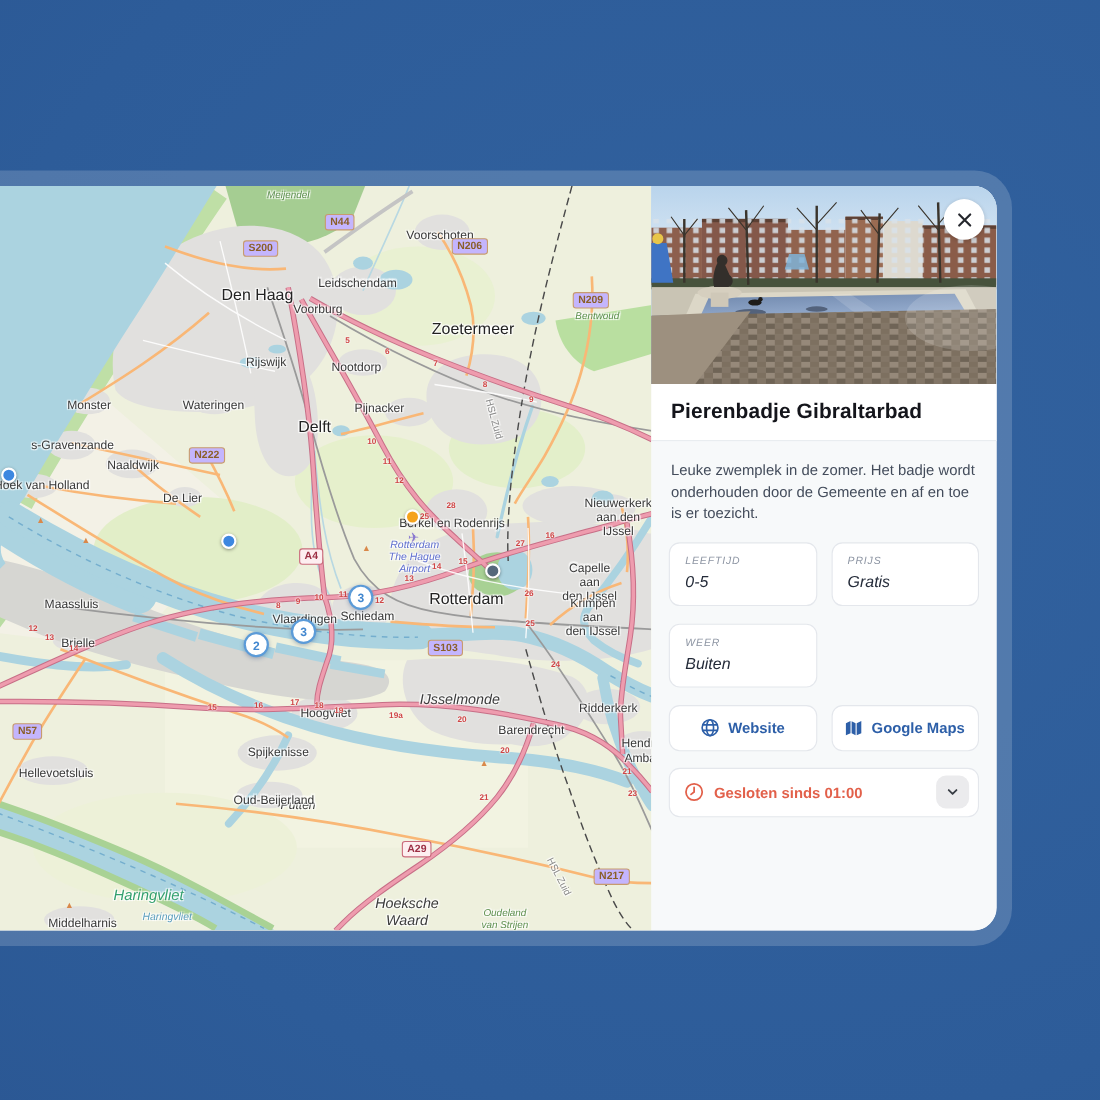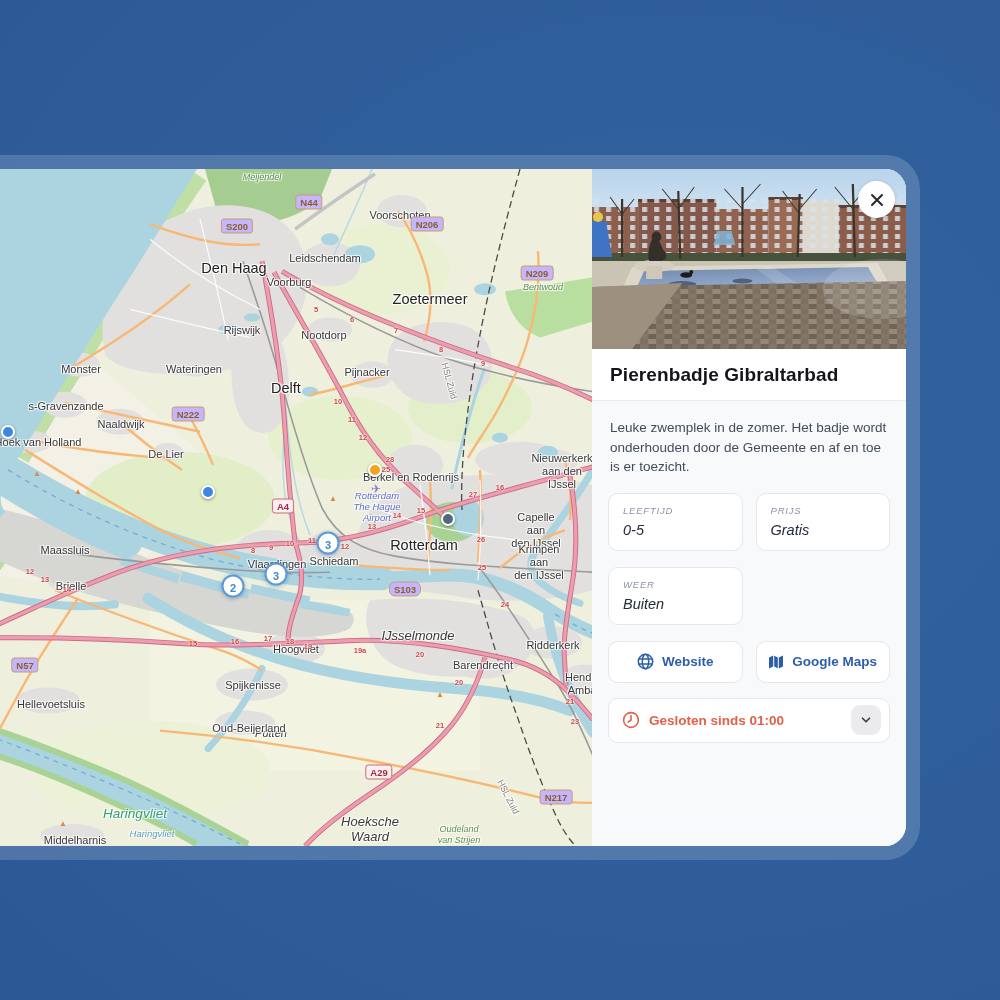--- a/index.html
+++ b/index.html
@@ -272,21 +272,21 @@
       <div id="map-overlay" style="position:absolute;inset:0;">
           <div class="mlabel green-it sm" style="left: 308px; top: 8px;">Meijendel</div>
           <div class="mlabel " style="left: 446px; top: 46px;">Voorschoten</div>
           <div class="mlabel big" style="left: 280px; top: 100px;">Den Haag</div>
           <div class="mlabel " style="left: 371px; top: 89px;">Leidschendam</div>
           <div class="mlabel " style="left: 335px; top: 113px;">Voorburg</div>
           <div class="mlabel big" style="left: 476px; top: 131px;">Zoetermeer</div>
           <div class="mlabel green-it sm" style="left: 589px; top: 118px;">Bentwoud</div>
           <div class="mlabel " style="left: 288px; top: 161px;">Rijswijk</div>
           <div class="mlabel " style="left: 370px; top: 166px;">Nootdorp</div>
-          <div class="mlabel " style="left: 413px; top: 203px;">Pijnacker</div>
+          <div class="mlabel " style="left: 391px; top: 203px;">Pijnacker</div>
           <div class="mlabel big" style="left: 332px; top: 220px;">Delft</div>
           <div class="mlabel " style="left: 240px; top: 200px;">Wateringen</div>
           <div class="mlabel " style="left: 127px; top: 200px;">Monster</div>
           <div class="mlabel " style="left: 112px; top: 237px;">s-Gravenzande</div>
           <div class="mlabel " style="left: 167px; top: 255px;">Naaldwijk</div>
           <div class="mlabel " style="left: 212px; top: 285px;">De Lier</div>
           <div class="mlabel " style="left: 84px; top: 273px;">Hoek van Holland</div>
           <div class="mlabel " style="left: 457px; top: 308px;">Berkel en Rodenrijs</div>
           <div class="mlabel " style="left: 608px; top: 302px;">Nieuwerkerk
 aan den IJssel</div>
@@ -320,42 +320,42 @@
           <div class="mlabel water-sm" style="left: 198px; top: 665px;">Haringvliet</div>
           <div class="mlabel " style="left: 121px; top: 671px;">Middelharnis</div>
           <div class="mlabel gray sm" style="left: 554px; top: 628px; transform: translate(-50%, -50%) rotate(63deg);">HSL Zuid</div>
           <div class="mlabel gray sm" style="left: 495px; top: 212px; transform: translate(-50%, -50%) rotate(75deg);">HSL Zuid</div>
           <div class="shield s-n" style="left: 283px; top: 57px;">S200</div>
           <div class="shield s-n" style="left: 355px; top: 33px;">N44</div>
           <div class="shield s-n" style="left: 473px; top: 55px;">N206</div>
           <div class="shield s-n" style="left: 583px; top: 104px;">N209</div>
           <div class="shield s-n" style="left: 234px; top: 245px;">N222</div>
           <div class="shield s-a" style="left: 329px; top: 337px;">A4</div>
-          <div class="shield s-n" style="left: 451px; top: 420px; border-radius: 6px;">S103</div>
+          <div class="shield s-n" style="left: 451px; top: 420px;">S103</div>
           <div class="shield s-n" style="left: 71px; top: 496px;">N57</div>
           <div class="shield s-a" style="left: 425px; top: 603px;">A29</div>
           <div class="shield s-n" style="left: 602px; top: 628px;">N217</div>
           <div class="exit" style="left: 362px; top: 140px;">5</div>
           <div class="exit" style="left: 398px; top: 150px;">6</div>
           <div class="exit" style="left: 442px; top: 161px;">7</div>
           <div class="exit" style="left: 487px; top: 180px;">8</div>
           <div class="exit" style="left: 529px; top: 194px;">9</div>
           <div class="exit" style="left: 76px; top: 402px;">12</div>
           <div class="exit" style="left: 91px; top: 410px;">13</div>
           <div class="exit" style="left: 113px; top: 420px;">14</div>
           <div class="exit" style="left: 299px; top: 381px;">8</div>
           <div class="exit" style="left: 317px; top: 378px;">9</div>
           <div class="exit" style="left: 336px; top: 374px;">10</div>
           <div class="exit" style="left: 358px; top: 371px;">11</div>
           <div class="exit" style="left: 391px; top: 377px;">12</div>
           <div class="exit" style="left: 418px; top: 357px;">13</div>
           <div class="exit" style="left: 443px; top: 346px;">14</div>
           <div class="exit" style="left: 467px; top: 341px;">15</div>
           <div class="exit" style="left: 546px; top: 318px;">16</div>
-          <div class="exit" style="left: 436px; top: 290px;">28</div>
+          <div class="exit" style="left: 456px; top: 290px;">28</div>
           <div class="exit" style="left: 432px; top: 300px;">25</div>
           <div class="exit" style="left: 239px; top: 474px;">15</div>
           <div class="exit" style="left: 281px; top: 472px;">16</div>
           <div class="exit" style="left: 314px; top: 469px;">17</div>
           <div class="exit" style="left: 336px; top: 472px;">18</div>
           <div class="exit" style="left: 354px; top: 477px;">19</div>
           <div class="exit" style="left: 406px; top: 481px;">19a</div>
           <div class="exit" style="left: 466px; top: 485px;">20</div>
           <div class="exit" style="left: 505px; top: 513px;">20</div>
           <div class="exit" style="left: 486px; top: 556px;">21</div>

